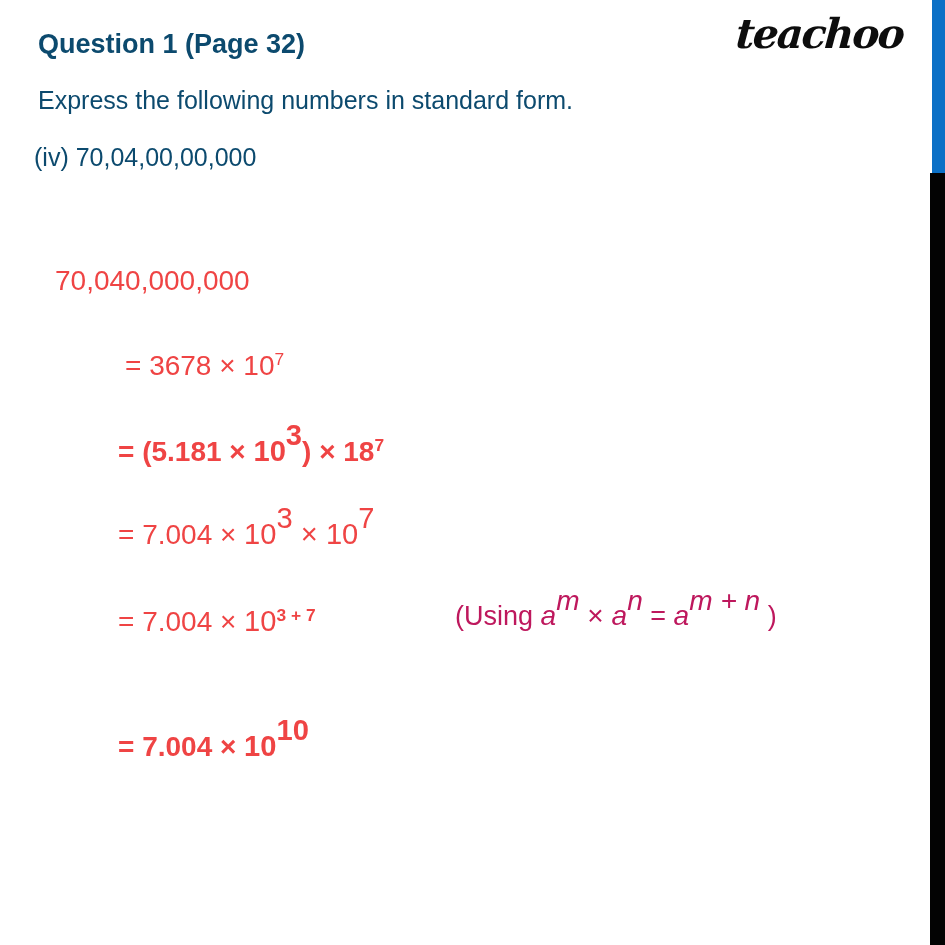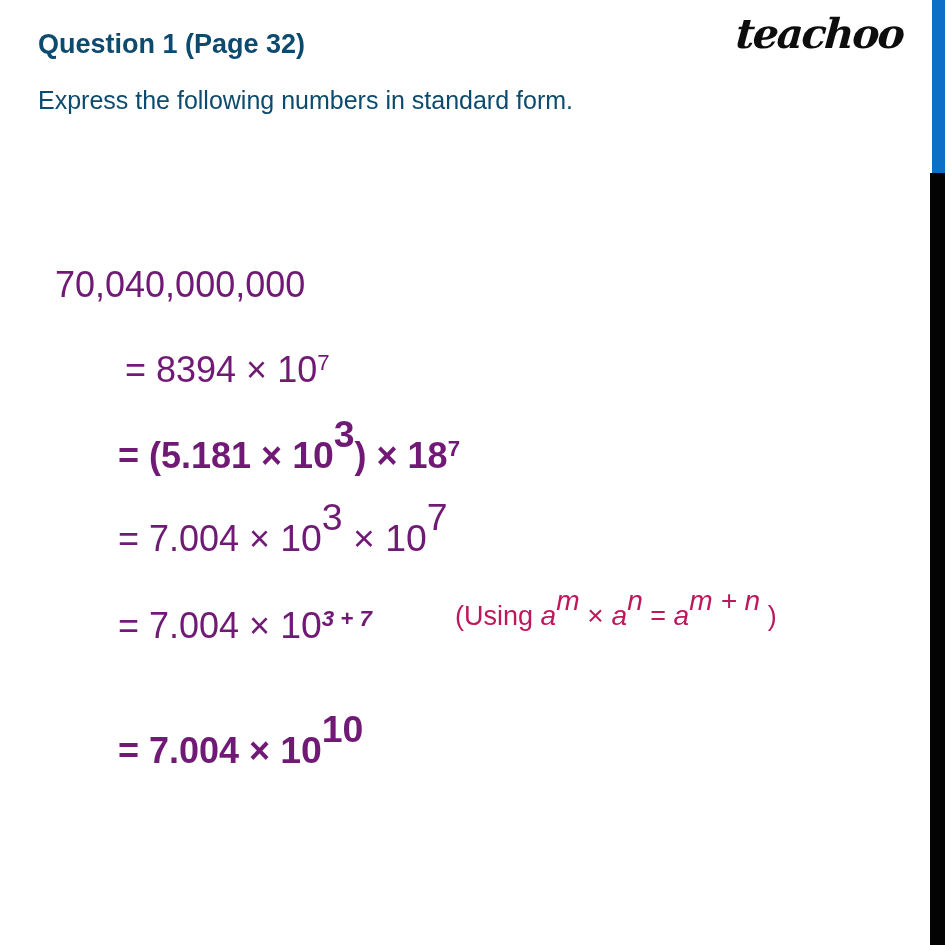--- a/index.html
+++ b/index.html
@@ -43,29 +43,29 @@
     line-height: 1;
     white-space: pre;
   }
   .h-title { top: 31px;  font-size: 27px; font-weight: 700; }
   .h-q     { top: 88px;  font-size: 25px; text-align: right; }
   .h-part  { top: 145px; left: 34px; font-size: 25px; }
 
   
   .math-line {
     position: absolute;
-    font-size: 36px;
+    font-size: 28px;
     line-height: 1;
-    color: #701a75;
+    color: #ef4444;
     white-space: pre;
   }
   .math-line.bold { font-weight: 700; }
   .math-line .serif { font-family: Liberation Sans, sans-serif; font-size: 1.04em; }
   .math-line .italic { font-style: italic; }
-  .math-line .bold { font-weight: 700; font-style: italic; }
+  .math-line .bold { font-weight: 700; }
   .math-line sup {
     font-size: 0.62em;
     position: relative;
     top: -0.55em;
     line-height: 0;
     vertical-align: baseline;
   }
   .l0 { left: 55px;  top: 267px; }
   .l1 { left: 125px; top: 352px; }
   .l2 { left: 118px; top: 437px; }
@@ -79,24 +79,25 @@
 
 <div class="page">
 
   <div class="bar blue"></div>
   <div class="bar black"></div>
 
   <div class="logo">teachoo</div>
 
   <div class="hline h-title">Question 1 (Page 32)</div>
   <div class="hline h-q">Express the following numbers in standard form.</div>
+  <div class="hline h-part">(iv) 70,04,00,00,000</div>
 
   <div id="solution-host">
       <div class="math-line l0"><span>70,040,000,000</span></div>
-      <div class="math-line l1"><span>= 8394 × 10</span><sup>7</sup></div>
+      <div class="math-line l1"><span>= 3678 × 10</span><sup>7</sup></div>
       <div class="math-line l2 bold"><span>= (5.181 × </span><span class="serif">10</span><sup class="serif">3</sup><span>) × 18</span><sup>7</sup></div>
       <div class="math-line l3"><span>= 7.004 × </span><span class="serif">10</span><sup class="serif">3</sup><span class="serif"> × </span><span class="serif">10</span><sup class="serif">7</sup></div>
       <div class="math-line l4"><span>= 7.004 × </span><span class="serif">10</span><sup class="bold">3 + 7</sup></div>
       <div class="math-line l5"><span>(Using </span><span class="serif italic">a</span><sup class="serif italic">m</sup><span class="serif"> × </span><span class="serif italic">a</span><sup class="serif italic">n</sup><span> = </span><span class="serif italic">a</span><sup class="serif italic">m + n</sup><span> )</span></div>
       <div class="math-line l6 bold"><span>= 7.004 × </span><span class="serif">10</span><sup class="serif">10</sup></div>
     </div>
 
 </div>
 
 </body></html>

